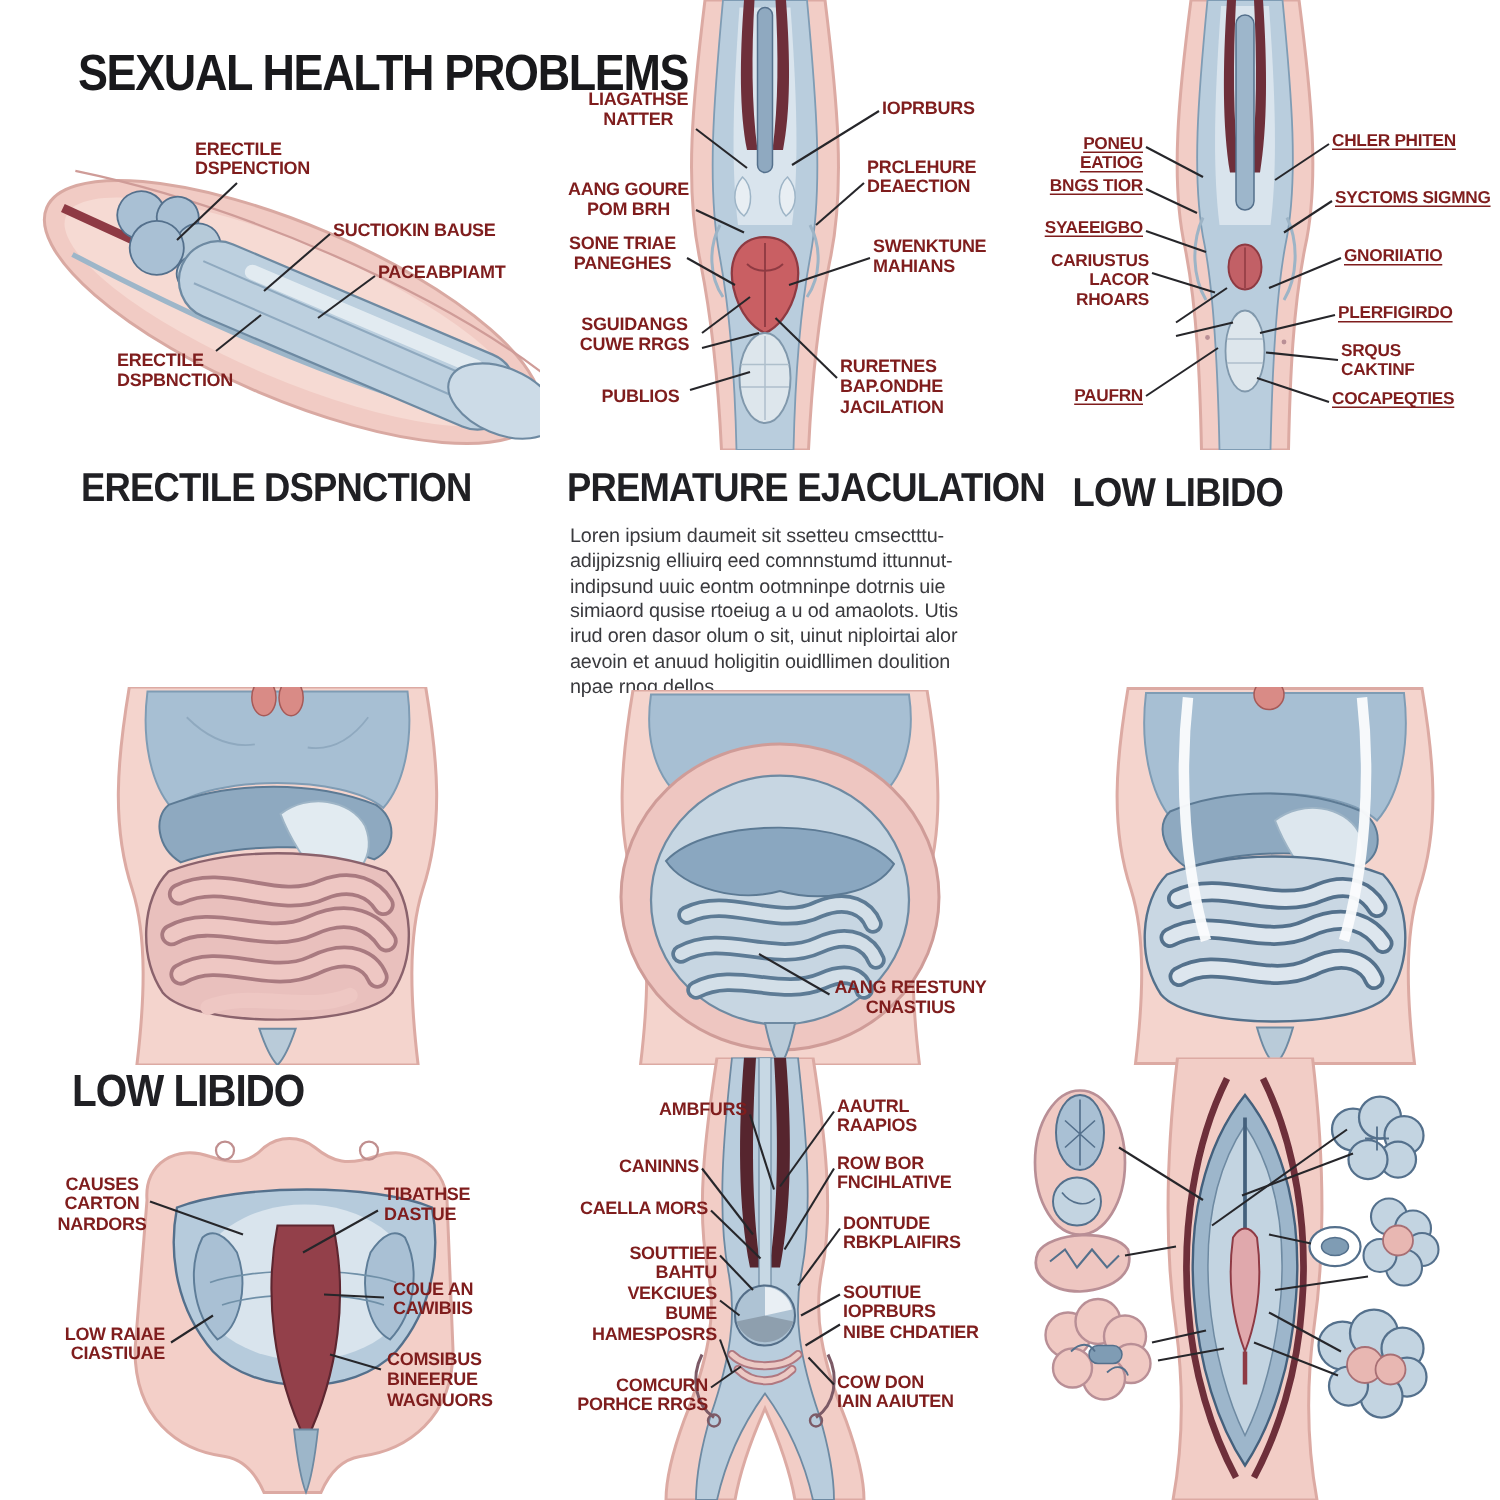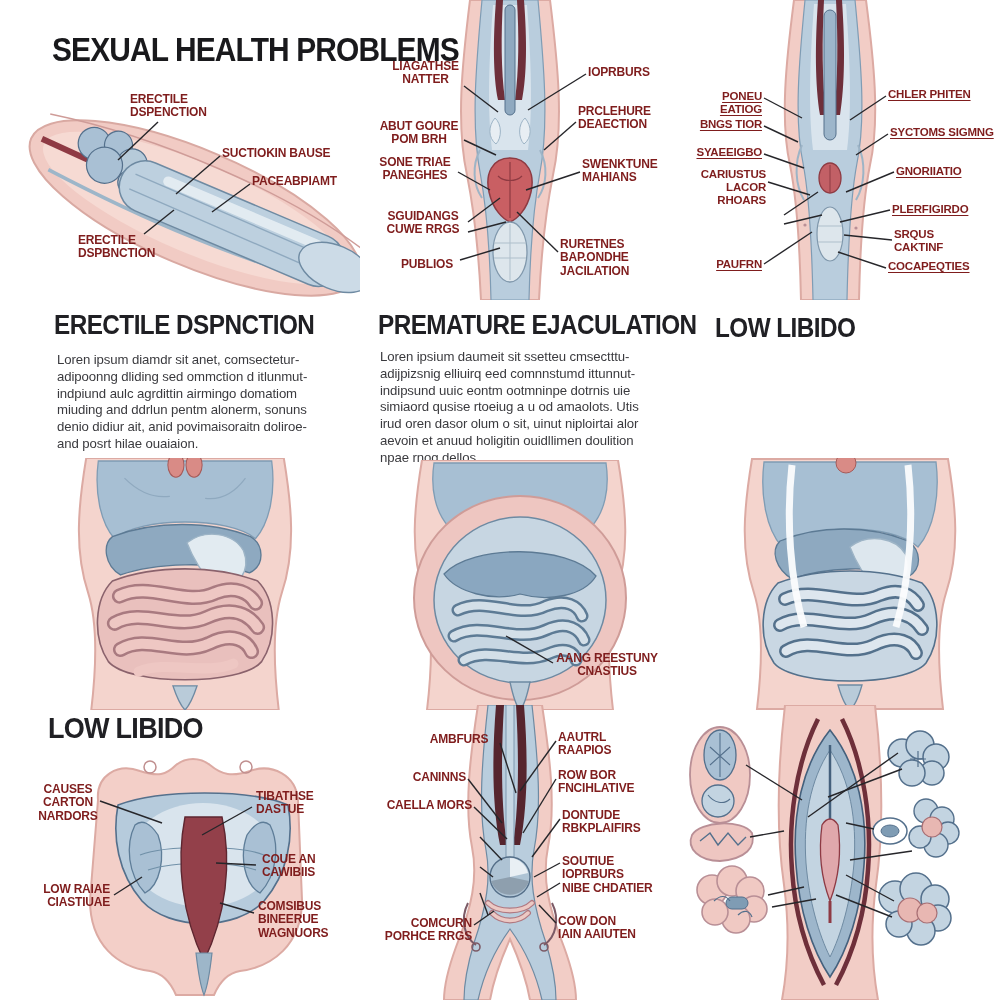--- a/index.html
+++ b/index.html
@@ -86,21 +86,21 @@
         <line class="ld" x1="108" y1="232" x2="146" y2="222"></line>
         <line class="ld" x1="100" y1="260" x2="140" y2="248"></line>
         <line class="ld" x1="226" y1="74" x2="168" y2="110"></line>
         <line class="ld" x1="216" y1="122" x2="184" y2="150"></line>
         <line class="ld" x1="220" y1="172" x2="166" y2="190"></line>
         <line class="ld" x1="198" y1="252" x2="157" y2="212"></line>
       </g>
     </svg>
     <div class="lbl tc" style="left:28px;top:60px;width:75px;">LIAGATHSE
 NATTER</div>
-    <div class="lbl tc" style="left:16px;top:120px;width:86px;">ABUT GOURE
+    <div class="lbl tc" style="left:16px;top:120px;width:86px;">AANG GOURE
 POM BRH</div>
     <div class="lbl tc" style="left:12px;top:156px;width:86px;">SONE TRIAE
 PANEGHES</div>
     <div class="lbl tc" style="left:20px;top:210px;width:86px;">SGUIDANGS
 CUWE RRGS</div>
     <div class="lbl tc" style="left:36px;top:258px;width:62px;">PUBLIOS</div>
     <div class="lbl" style="left:228px;top:66px;">IOPRBURS</div>
     <div class="lbl" style="left:218px;top:105px;">PRCLEHURE
 DEAECTION</div>
     <div class="lbl" style="left:222px;top:158px;">SWENKTUNE
@@ -151,26 +151,20 @@
     <div class="lbl sm u" style="left:208px;top:88px;">CHLER PHITEN</div>
     <div class="lbl sm u" style="left:210px;top:126px;">SYCTOMS SIGMNG</div>
     <div class="lbl sm u" style="left:216px;top:165px;">GNORIIATIO</div>
     <div class="lbl sm u" style="left:212px;top:203px;">PLERFIGIRDO</div>
     <div class="lbl sm" style="left:214px;top:228px;">SRQUS
 CAKTINF</div>
     <div class="lbl sm u" style="left:208px;top:260px;">COCAPEQTIES</div>
   </div>
 
   <div class="h2" style="left:54px;top:312px;">ERECTILE DSPNCTION</div>
-  <div class="bodytxt" style="left:57px;top:352px;width:300px;">Loren ipsum diamdr sit anet, comsectetur-
-adipoonng dliding sed ommction d itlunmut-
-indpiund aulc agrdittin airmingo domatiom
-miuding and ddrlun pentm alonerm, sonuns
-denio didiur ait, anid povimaisoraitn doliroe-
-and posrt hilae ouaiaion.</div>
   <div class="h2" style="left:378px;top:312px;">PREMATURE EJACULATION</div>
   <div class="bodytxt" style="left:380px;top:349px;width:300px;">Loren ipsium daumeit sit ssetteu cmsectttu-
 adijpizsnig elliuirq eed comnnstumd ittunnut-
 indipsund uuic eontm ootmninpe dotrnis uie
 simiaord qusise rtoeiug a u od amaolots. Utis
 irud oren dasor olum o sit, uinut niploirtai alor
 aevoin et anuud holigitin ouidllimen doulition
 npae rnog dellos.</div>
   <div class="h2" style="left:715px;top:315px;">LOW LIBIDO</div>
 
@@ -313,23 +307,28 @@
         <line class="ld" x1="120" y1="188" x2="128" y2="210"></line>
         <line class="ld" x1="114" y1="220" x2="134" y2="206"></line>
         <line class="ld" x1="196" y1="36" x2="160" y2="86"></line>
         <line class="ld" x1="196" y1="74" x2="163" y2="128"></line>
         <line class="ld" x1="200" y1="114" x2="172" y2="152"></line>
         <line class="ld" x1="200" y1="158" x2="174" y2="172"></line>
         <line class="ld" x1="200" y1="178" x2="177" y2="192"></line>
         <line class="ld" x1="196" y1="218" x2="179" y2="200"></line>
       </g>
     </svg>
-    <div class="lbl tr" style="left:60px;top:28px;width:78px;text-align:center;">AMBFURS</div>
+    <div class="lbl tr" style="left:60px;top:28px;width:78px;">AMBFURS</div>
     <div class="lbl tr" style="left:28px;top:66px;width:78px;">CANINNS</div>
     <div class="lbl tr" style="left:12px;top:94px;width:100px;">CAELLA MORS</div>
+    <div class="lbl tr" style="left:18px;top:124px;width:100px;">SOUTTIEE
+BAHTU
+VEKCIUES
+BUME
+HAMESPOSRS</div>
     <div class="lbl tr" style="left:12px;top:212px;width:100px;">COMCURN
 PORHCE RRGS</div>
     <div class="lbl" style="left:198px;top:26px;">AAUTRL
 RAAPIOS</div>
     <div class="lbl" style="left:198px;top:64px;">ROW BOR
 FNCIHLATIVE</div>
     <div class="lbl" style="left:202px;top:104px;">DONTUDE
 RBKPLAIFIRS</div>
     <div class="lbl" style="left:202px;top:150px;">SOUTIUE
 IOPRBURS

